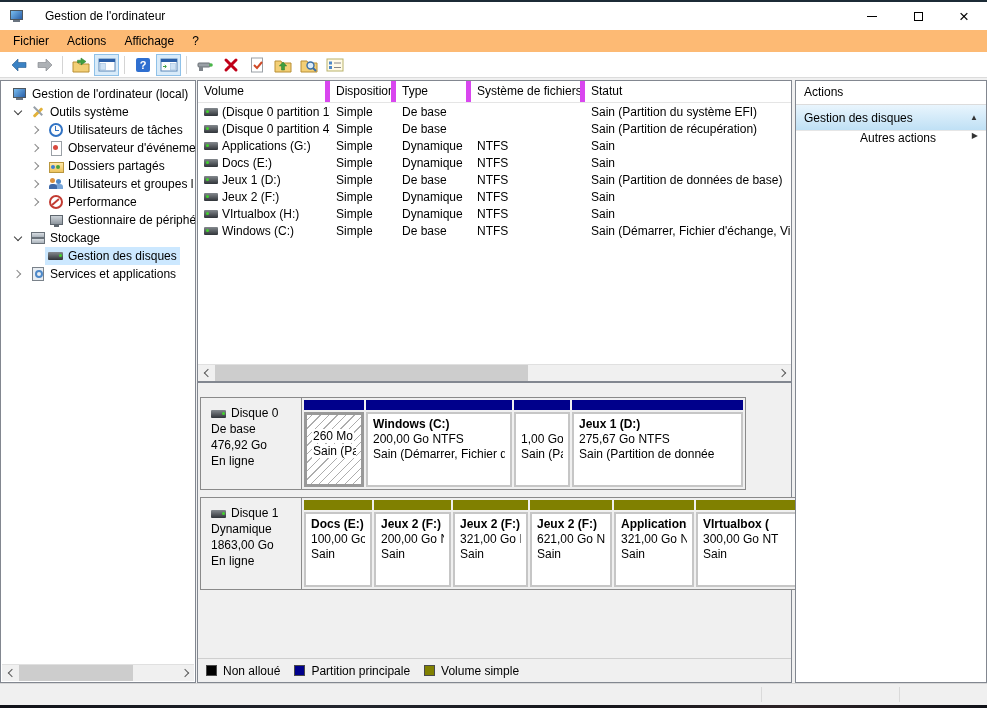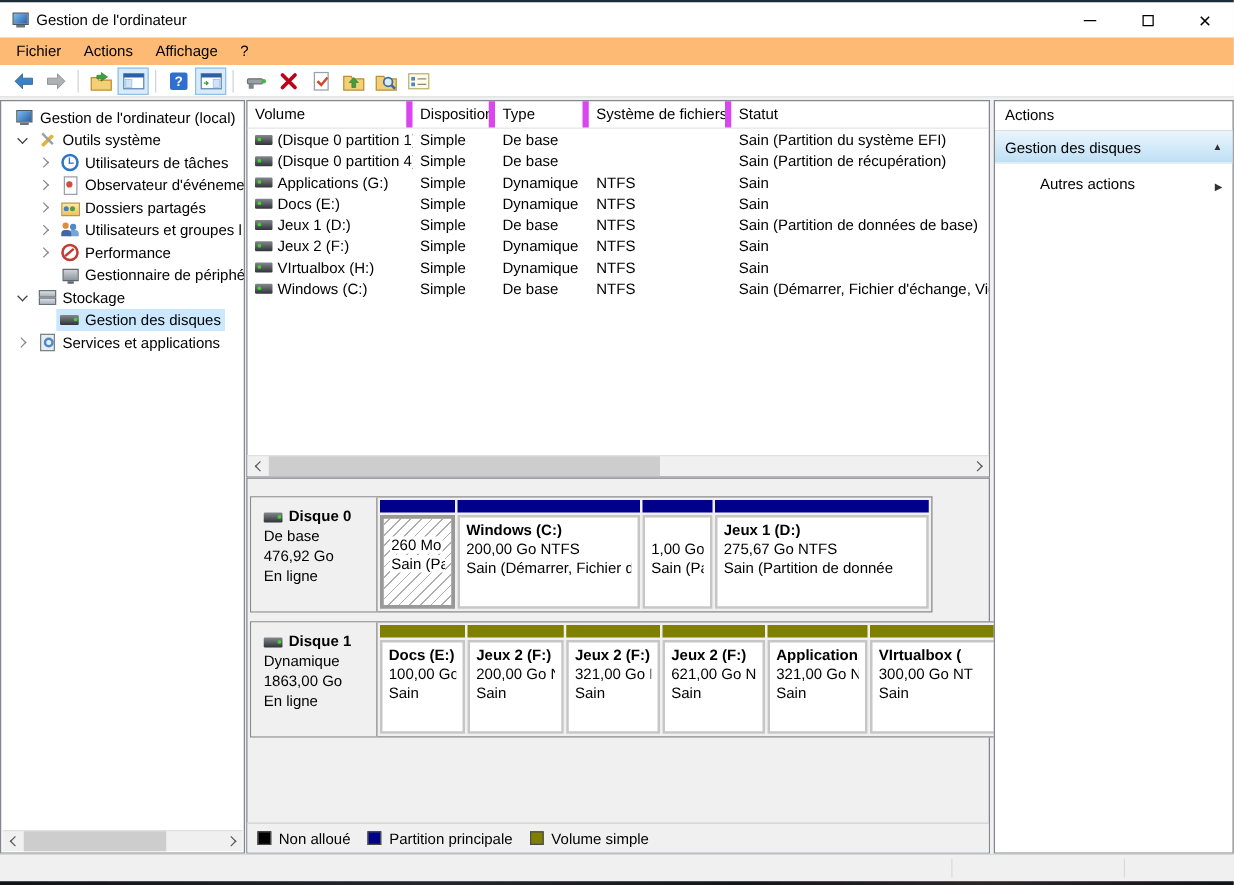--- a/index.html
+++ b/index.html
@@ -4,21 +4,21 @@
 <style>
   html,body{margin:0;padding:0}
   body{width:987px;height:708px;position:relative;overflow:hidden;background:#f0f0f0;
        font-family:"Liberation Sans",sans-serif;font-size:12px;color:#000;-webkit-font-smoothing:antialiased}
   .edge-top{position:absolute;top:0;left:0;right:0;height:2px;background:#1c2b36}
   .edge-bottom{position:absolute;bottom:0;left:0;right:0;height:3px;
        background:linear-gradient(90deg,#101218 0%,#23262e 35%,#14151a 60%,#2c2326 80%,#101218 100%)}
 
   
   .titlebar{position:absolute;top:2px;left:0;right:0;height:28px;background:#fff;display:flex;align-items:center}
-  .title-text{margin-left:0}
+  .title-text{margin-left:16px}
   .win-controls{position:absolute;right:0;top:0;height:100%;display:flex}
   .wc{width:46px;height:100%;display:flex;align-items:center;justify-content:center}
   .glyph-min{width:10px;height:1px;background:#000}
   .glyph-max{width:9px;height:9px;border:1px solid #000;box-sizing:border-box}
   .glyph-close{font-size:17px;line-height:17px;font-weight:400}
 
   
   .menubar{position:absolute;top:30px;left:0;right:0;height:22px;background:#fdba74;display:flex;align-items:center;padding-left:4px}
   .menu-item{padding:3px 9px}
 
@@ -86,21 +86,21 @@
   .sarrow.left::before{content:"";width:5px;height:5px;border-top:1px solid #5a5a5a;border-right:1px solid #5a5a5a;transform:rotate(-135deg);margin-left:2px}
   .sarrow.right::before{content:"";width:5px;height:5px;border-top:1px solid #5a5a5a;border-right:1px solid #5a5a5a;transform:rotate(45deg);margin-right:2px}
   .strack{flex:1;position:relative}
   .sthumb{position:absolute;top:0;bottom:0;background:#cdcdcd}
   .tree-hscroll{position:absolute;left:1px;right:1px;bottom:1px}
 
   
   .graphic{left:197px;top:382px;width:595px;height:301px;background:#f0f0f0}
   .disk-row{position:absolute;left:2px;height:93px;border:1px solid #8a8a8a;background:#f0f0f0;display:flex;box-sizing:border-box}
   .dlabel{width:101px;flex:none;border-right:1px solid #8a8a8a;box-sizing:border-box;padding:8px 0 0 10px;background:#f0f0f0}
-  .dname{font-weight:bold;display:flex;align-items:center;gap:4px;white-space:nowrap}
+  .dname{font-weight:normal;display:flex;align-items:center;gap:4px;white-space:nowrap}
   .dname .i{margin-right:0;width:16px;height:12px}
   .dline{margin-top:2px;white-space:nowrap}
   .parts{flex:1;display:flex;padding:2px;gap:2px}
   .part{display:flex;flex-direction:column;box-sizing:border-box;min-width:0}
   .part.grow{flex:1}
   .band{height:10px;flex:none}
   .band-navy{background:#00008B}
   .band-olive{background:#808000}
   .pbox{flex:1;margin-top:2px;background:#fff;border:2px solid #c6c6c6;padding:3px 5px;overflow:hidden}
   .pbox.hatched{border:3px solid #999;background:repeating-linear-gradient(-45deg,#fff 0 5px,#adadad 5px 6px);padding-top:14px}
@@ -114,21 +114,21 @@
   .sw{width:11px;height:11px;border:1px solid #4a4a4a;box-sizing:border-box}
   .sw-na{background:#000000}.sw-pp{background:#00008B}.sw-vs{background:#808000}
 
   
   .actions{left:795px;width:192px}
   .actions-header{height:23px;line-height:23px;font-weight:normal;padding-left:8px;border-bottom:1px solid #dcdcdc}
   .action-group{height:25px;display:flex;align-items:center;background:linear-gradient(#e9f5fd,#bfe0f5);
                 border-bottom:1px solid #e6e6e6;padding:0 8px}
   .action-group .lbl{flex:1}
   .caret{font-size:8px;color:#333}
-  .action-item{height:23px;display:flex;align-items:flex-end;padding:0 8px 0 36px}
+  .action-item{height:23px;display:flex;align-items:flex-start;padding:0 8px 0 64px}
   .action-item .lbl{flex:1}
 
   
   .statusbar{position:absolute;left:0;right:0;top:683px;height:22px;background:#f0f0f0;border-top:1px solid #d7d7d7;box-sizing:border-box}
   .statusbar .sep1,.statusbar .sep2{position:absolute;top:3px;bottom:3px;width:1px;background:#dadada}
   .statusbar .sep1{right:225px}
   .statusbar .sep2{right:87px}
 </style>
 </head>
 <body>

